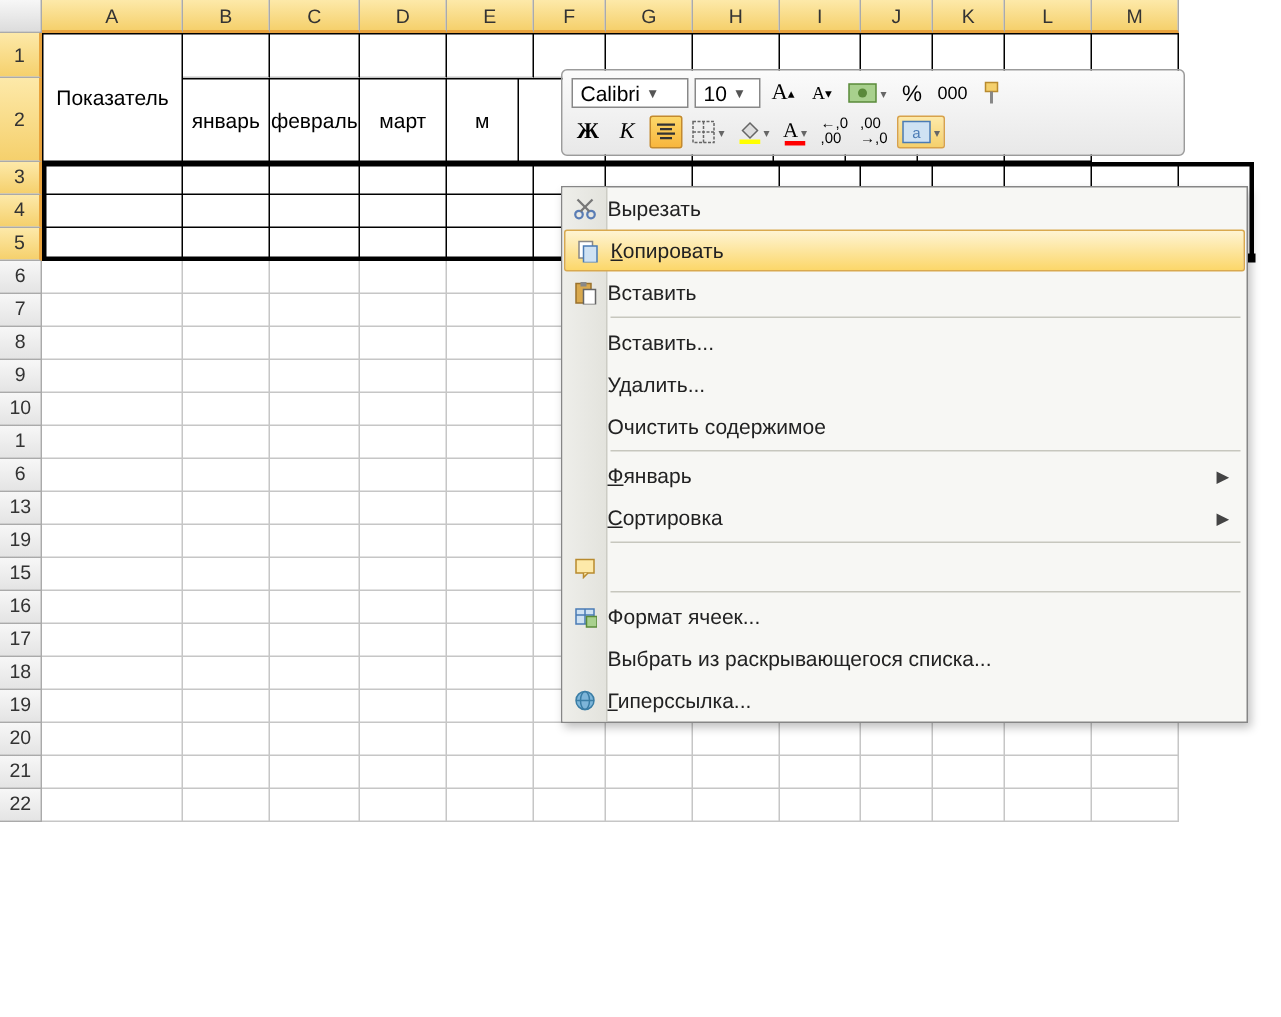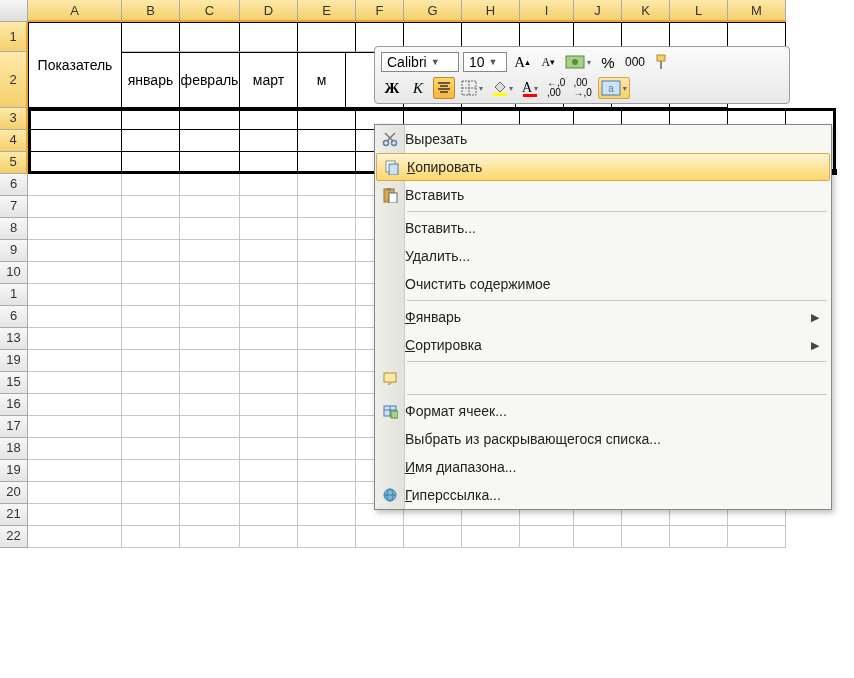--- a/index.html
+++ b/index.html
@@ -783,24 +783,20 @@
         </svg>
       </div>
     <div class="cm-label">Формат ячеек...</div>
   </div>
 
   <div class="cm-item">
     <div class="cm-icon"></div>
     <div class="cm-label">Выбрать из раскрывающегося списка...</div>
   </div>
 
-  <div class="cm-item">
-    <div class="cm-icon"></div>
-    <div class="cm-label"><u>И</u><span>мя диапазона...</span></div>
-  </div>
 
   <div class="cm-item">
     <div class="cm-icon">
         <svg width="16" height="16">
           <circle cx="8" cy="8" r="6" fill="#7db5d9" stroke="#3a7da5"></circle>
           <ellipse cx="8" cy="8" rx="3" ry="6" fill="none" stroke="#3a7da5"></ellipse>
           <line x1="2" y1="8" x2="14" y2="8" stroke="#3a7da5"></line>
         </svg>
       </div>
     <div class="cm-label"><u>Г</u><span>иперссылка...</span></div>

